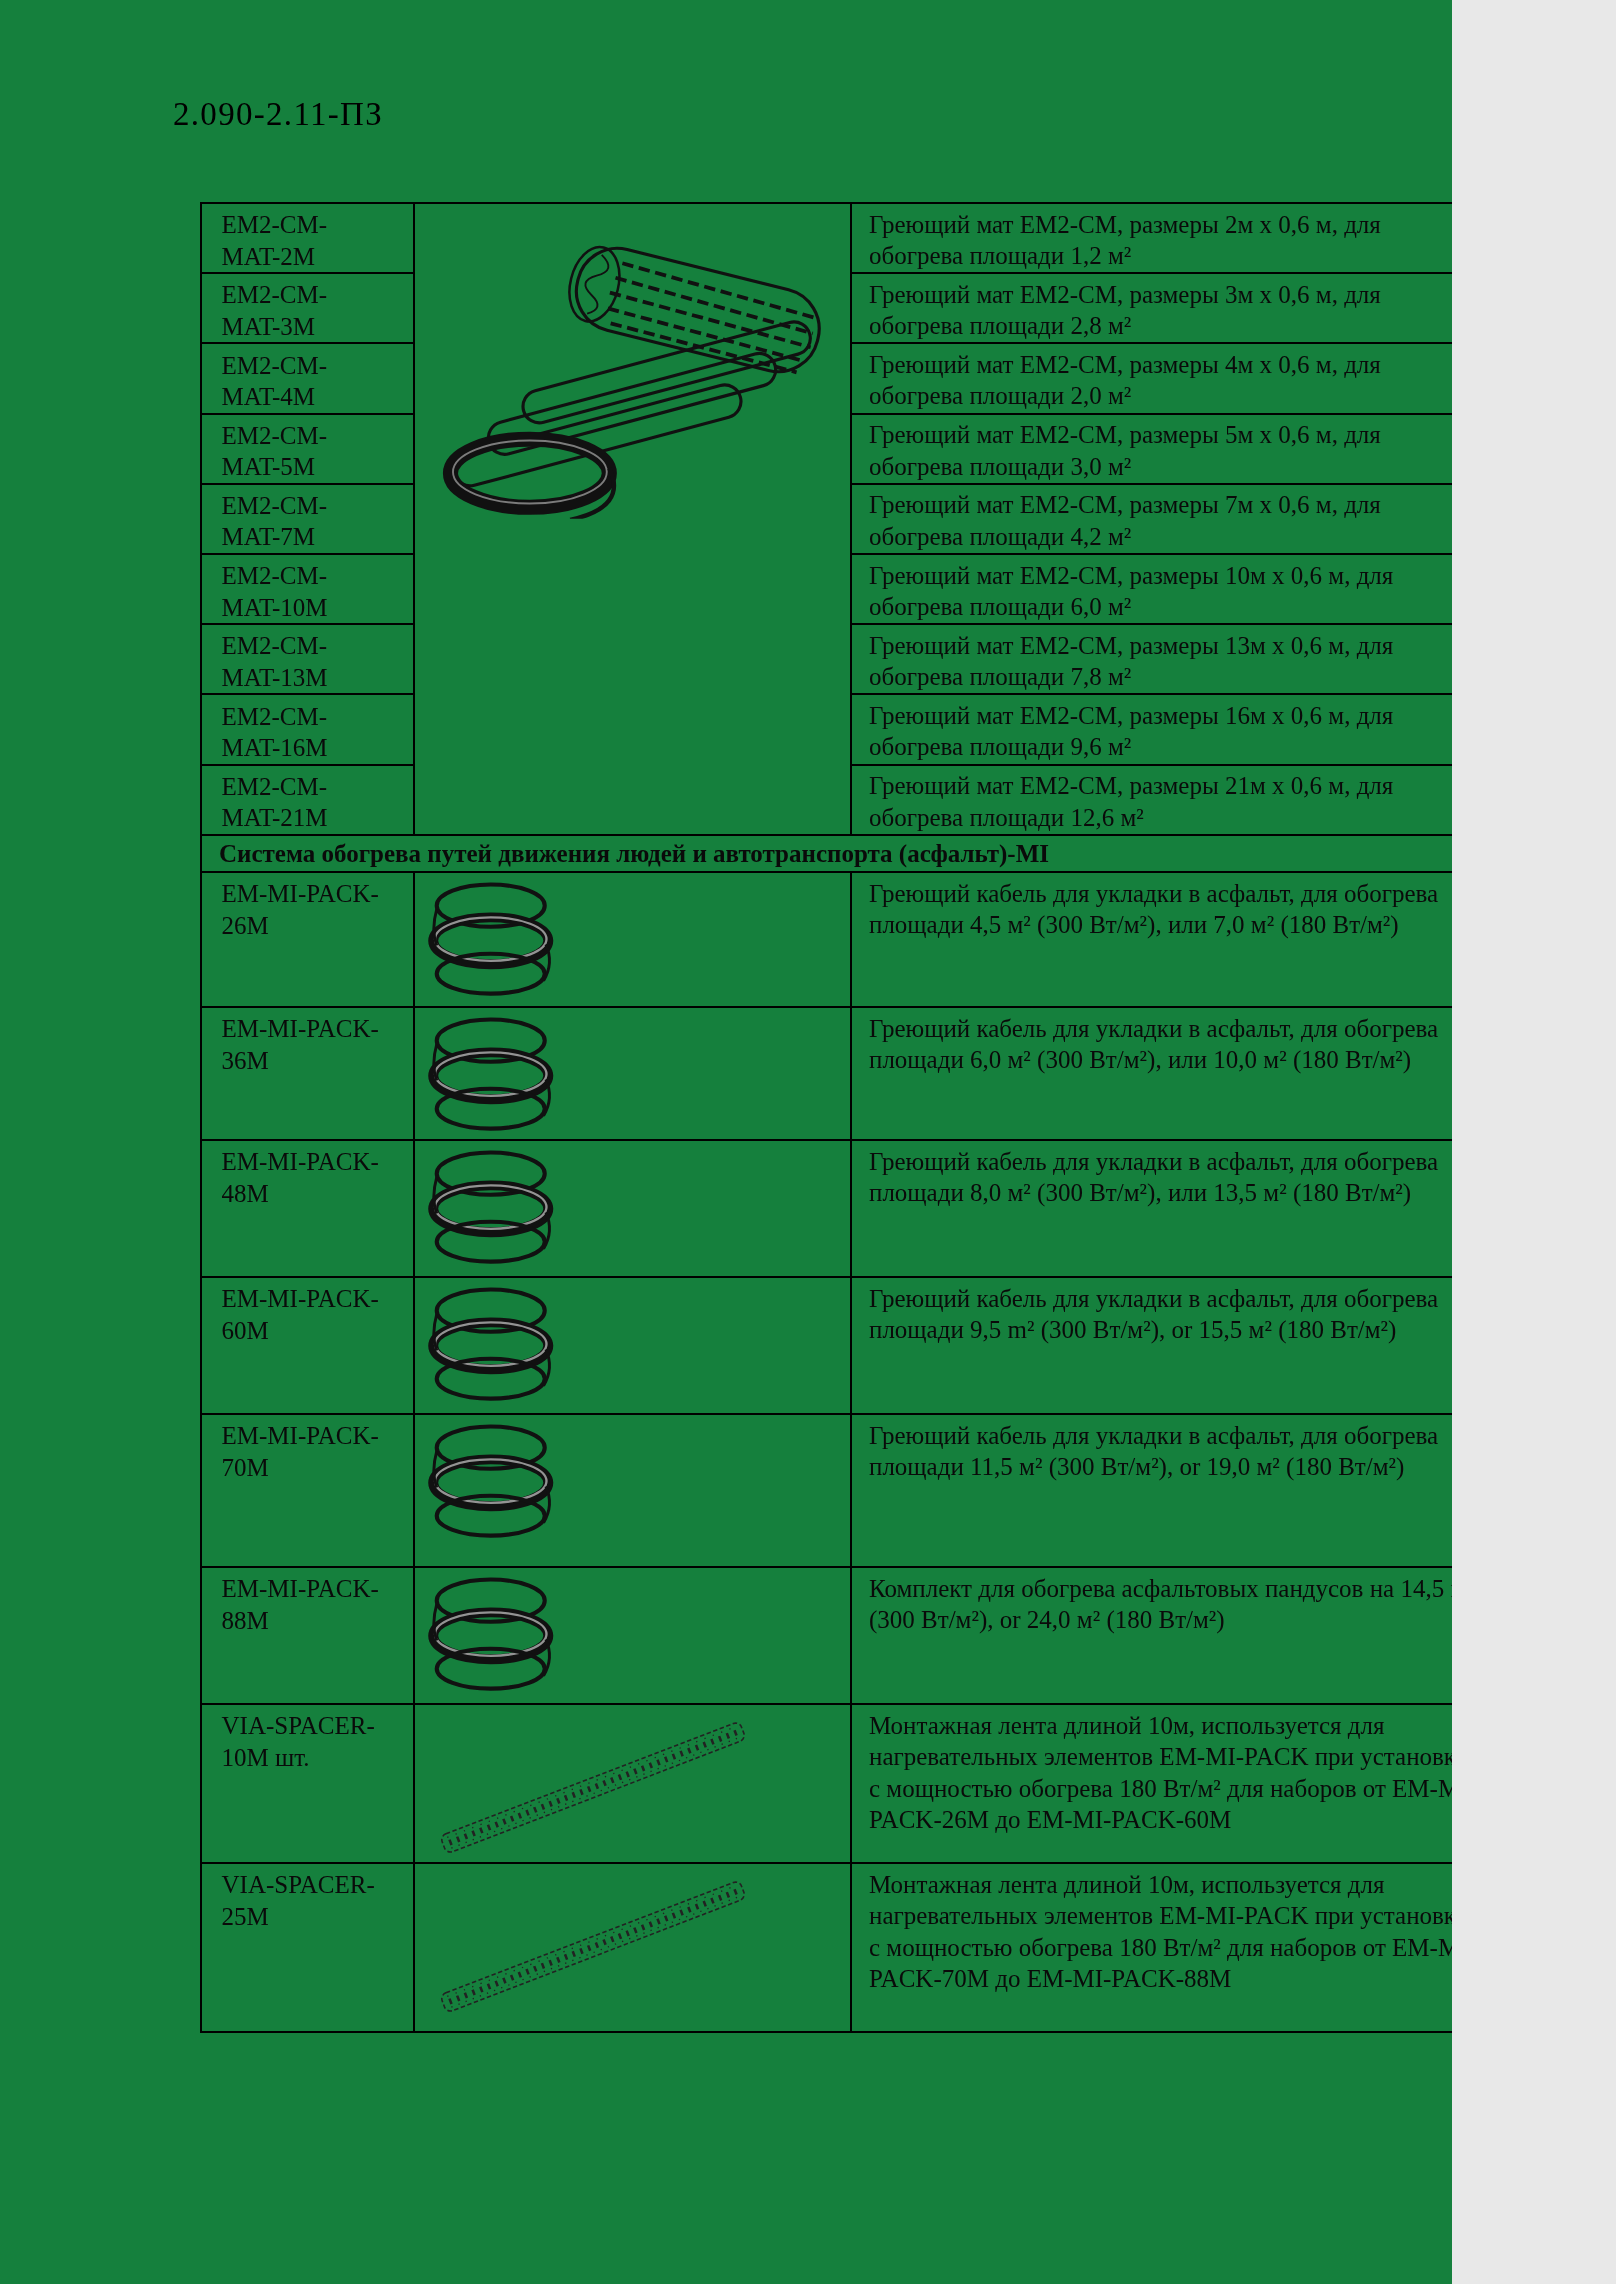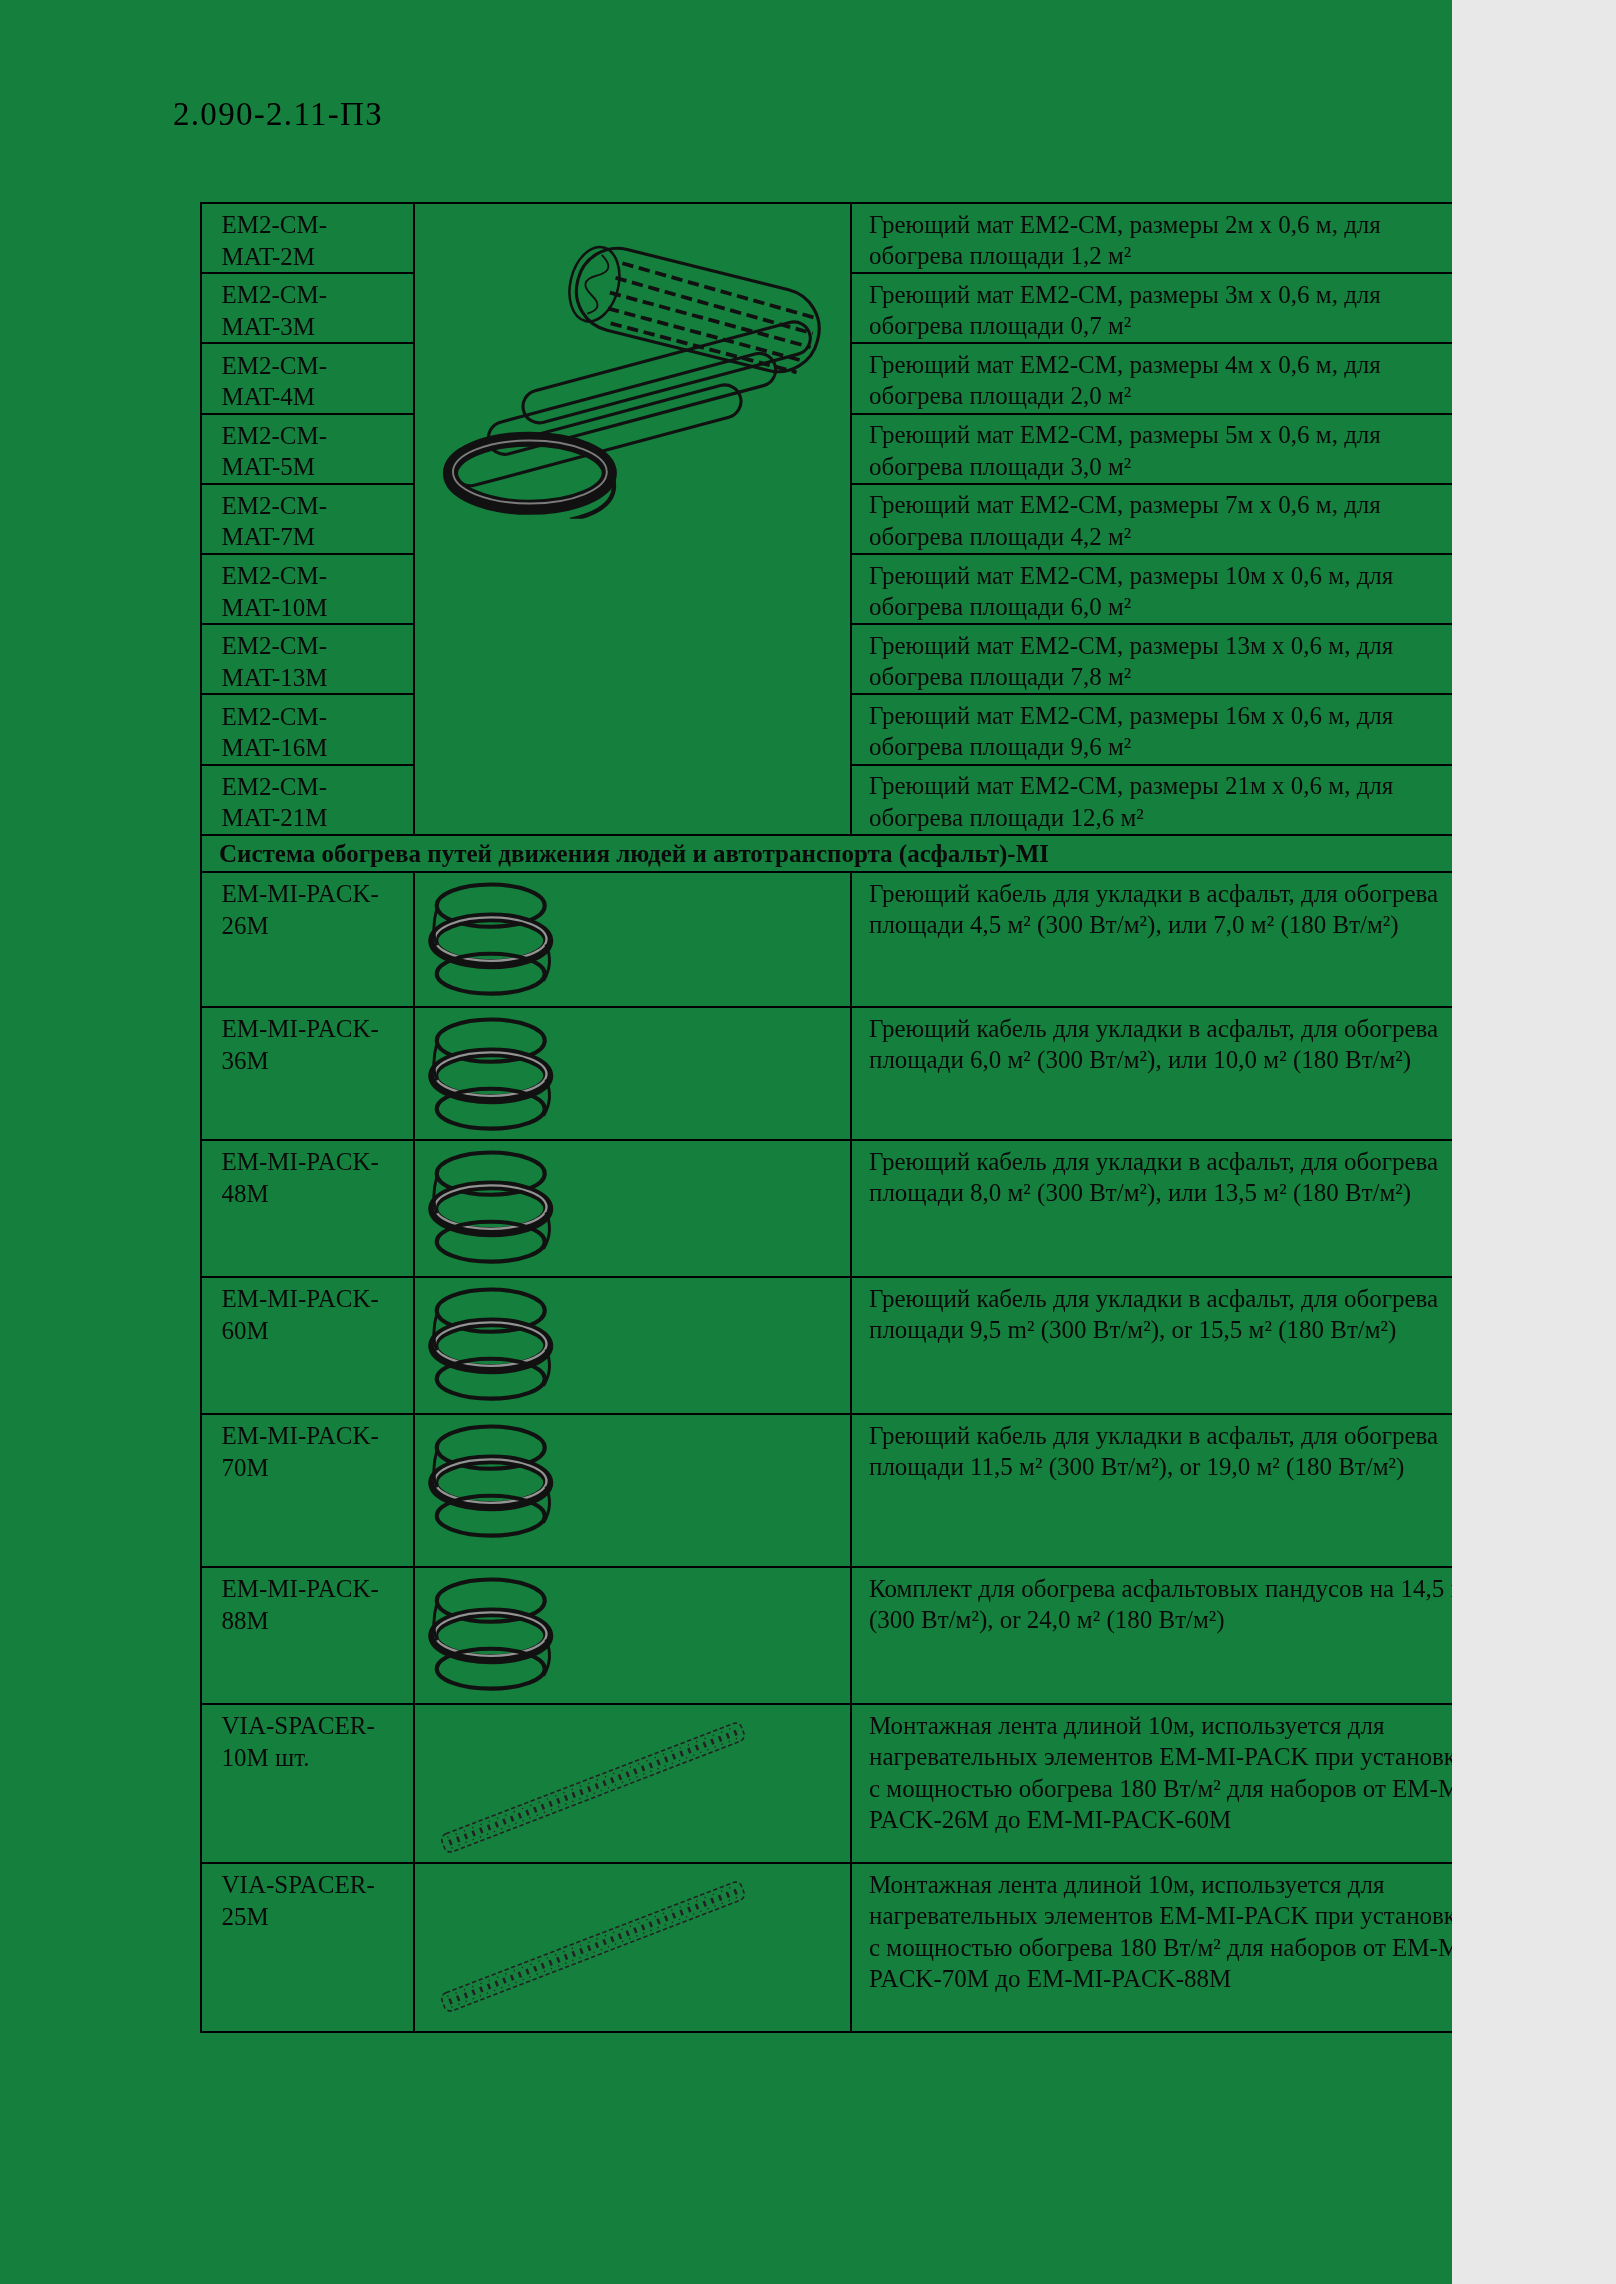--- a/index.html
+++ b/index.html
@@ -110,21 +110,21 @@
           <svg width="416" height="297" viewBox="0 0 640 456">
                 <use href="#sym-mat"></use>
               </svg>
         </div>
       </td>
       <td class="desc">Греющий мат ЕМ2-СМ, размеры 2м х 0,6 м, для обогрева площади 1,2 м²</td>
     </tr>
     <tr style="height:63px">
       <td class="code">EM2-CM-
 MAT-3M</td>
-      <td class="desc">Греющий мат ЕМ2-СМ, размеры 3м х 0,6 м, для обогрева площади 0,7 м²</td>
+      <td class="desc">Греющий мат ЕМ2-СМ, размеры 3м х 0,6 м, для обогрева площади 2,8 м²</td>
     </tr>
     <tr style="height:63px">
       <td class="code">EM2-CM-
 MAT-4M</td>
       <td class="desc">Греющий мат ЕМ2-СМ, размеры 4м х 0,6 м, для обогрева площади 2,0 м²</td>
     </tr>
     <tr style="height:63px">
       <td class="code">EM2-CM-
 MAT-5M</td>
       <td class="desc">Греющий мат ЕМ2-СМ, размеры 5м х 0,6 м, для обогрева площади 3,0 м²</td>

